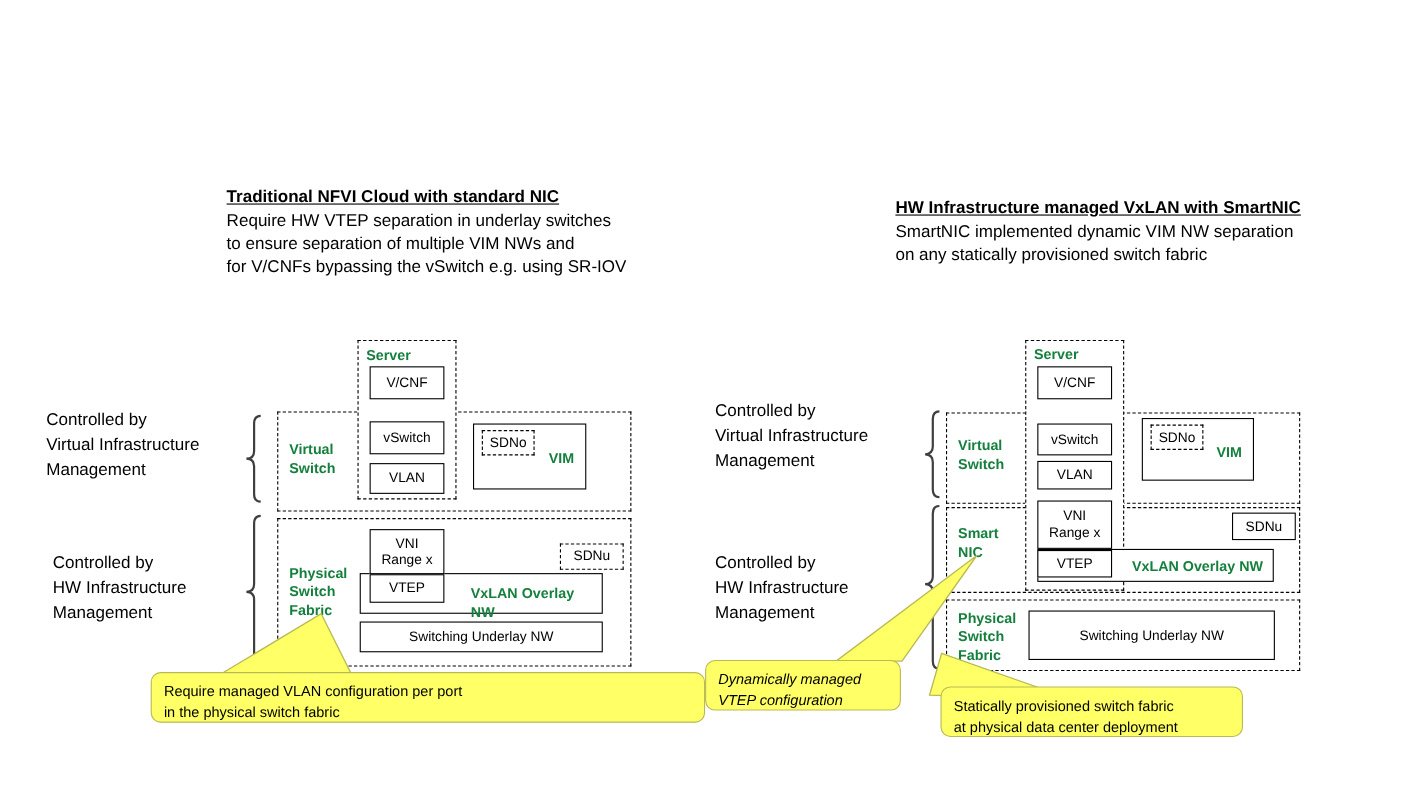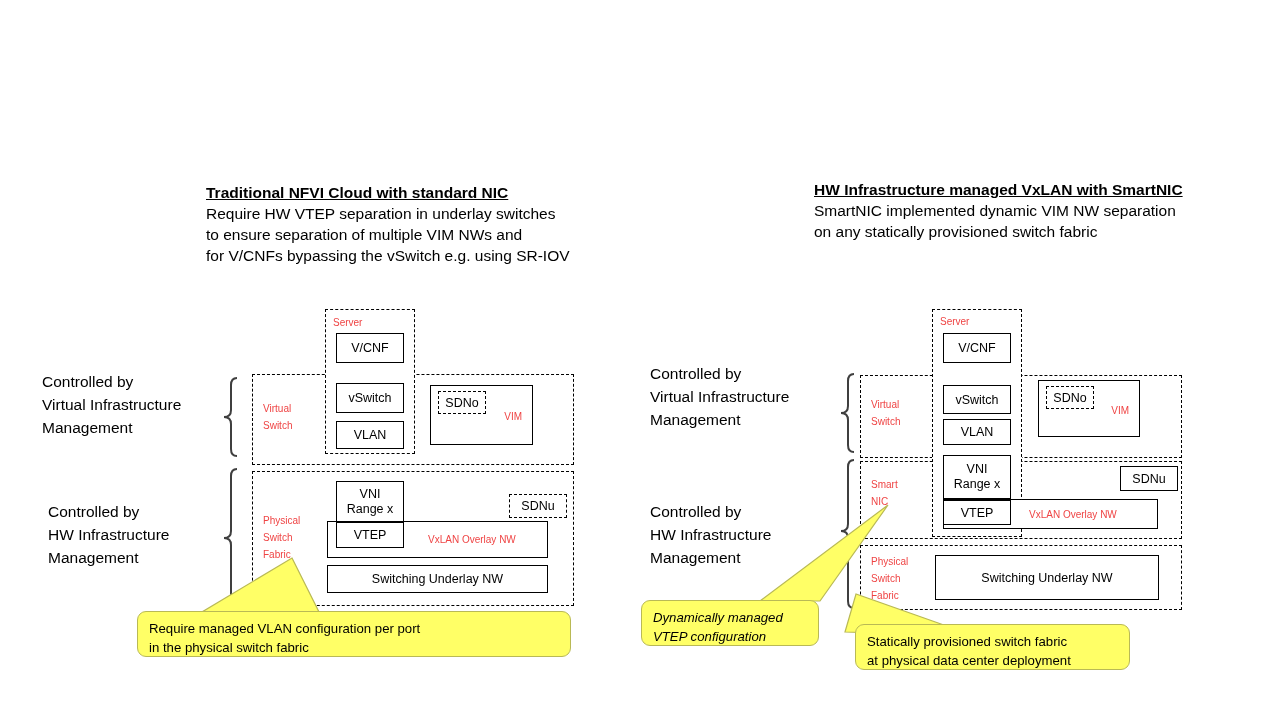--- a/index.html
+++ b/index.html
@@ -41,24 +41,25 @@
     position: absolute;
     box-sizing: border-box;
     background: #ffffff;
   }
   .solid  { border: 1.4px solid #000; }
   .dashed { border: 1.4px dashed #000; }
   .dashed-outer { border: 1.6px dashed #000; }
 
   .lbl {
     position: absolute;
-    font-size: 10px;
+    font-size: 13px;
     line-height: 17px;
     white-space: pre-line;
-    color: #ef4444;
+    color: #15803d;
+    font-weight: bold;
   }
   .lbl-c {
     position: absolute;
     font-size: 12.5px;
     line-height: 15px;
     width: 100%;
     text-align: center;
     white-space: pre-line;
     color: #000;
   }
@@ -83,21 +84,21 @@
     line-height: 19px;
     white-space: pre-line;
     padding: 7px 11px;
   }
   .tail { position: absolute; }
   .tail svg { display: block; overflow: visible; }
 </style>
 </head>
 <body>
 
-<div class="abs" style="left:206px; top:183px;">
+<div class="abs" style="left:206px; top:170px;">
   <div class="head-title">Traditional NFVI Cloud with standard NIC</div>
   <div class="head-body">Require HW VTEP separation in underlay switches
 to ensure separation of multiple VIM NWs and
 for V/CNFs bypassing the vSwitch e.g. using SR-IOV</div>
 </div>
 
 <div class="abs brace-label" style="left:42px; top:370px;">Controlled by
 Virtual Infrastructure
 Management</div>
 <div class="abs brace-label" style="left:48px; top:500px;">Controlled by
@@ -165,21 +166,21 @@
 
 <div class="box solid" style="left:327px; top:565px; width:221px; height:28px;">
   <div class="boxtext">Switching Underlay NW</div>
 </div>
 
 <div class="tail" style="left:195px; top:558px;">
   <svg width="130" height="62" viewBox="0 0 130 62">
     <polygon points="97,0 125,56 2,57" fill="#ffff66" stroke="#b9b955" stroke-width="1.2"></polygon>
   </svg>
 </div>
-<div class="callout" style="left:137px; top:611px; width:434px; height:46px;">Require managed VLAN configuration per port
+<div class="callout" style="left:137px; top:611px; width:504px; height:46px;">Require managed VLAN configuration per port
 in the physical switch fabric</div>
 
 <div class="abs" style="left:814px; top:180px;">
   <div class="head-title">HW Infrastructure managed VxLAN with SmartNIC</div>
   <div class="head-body">SmartNIC implemented dynamic VIM NW separation
 on any statically provisioned switch fabric</div>
 </div>
 
 <div class="abs brace-label" style="left:650px; top:362px;">Controlled by
 Virtual Infrastructure

